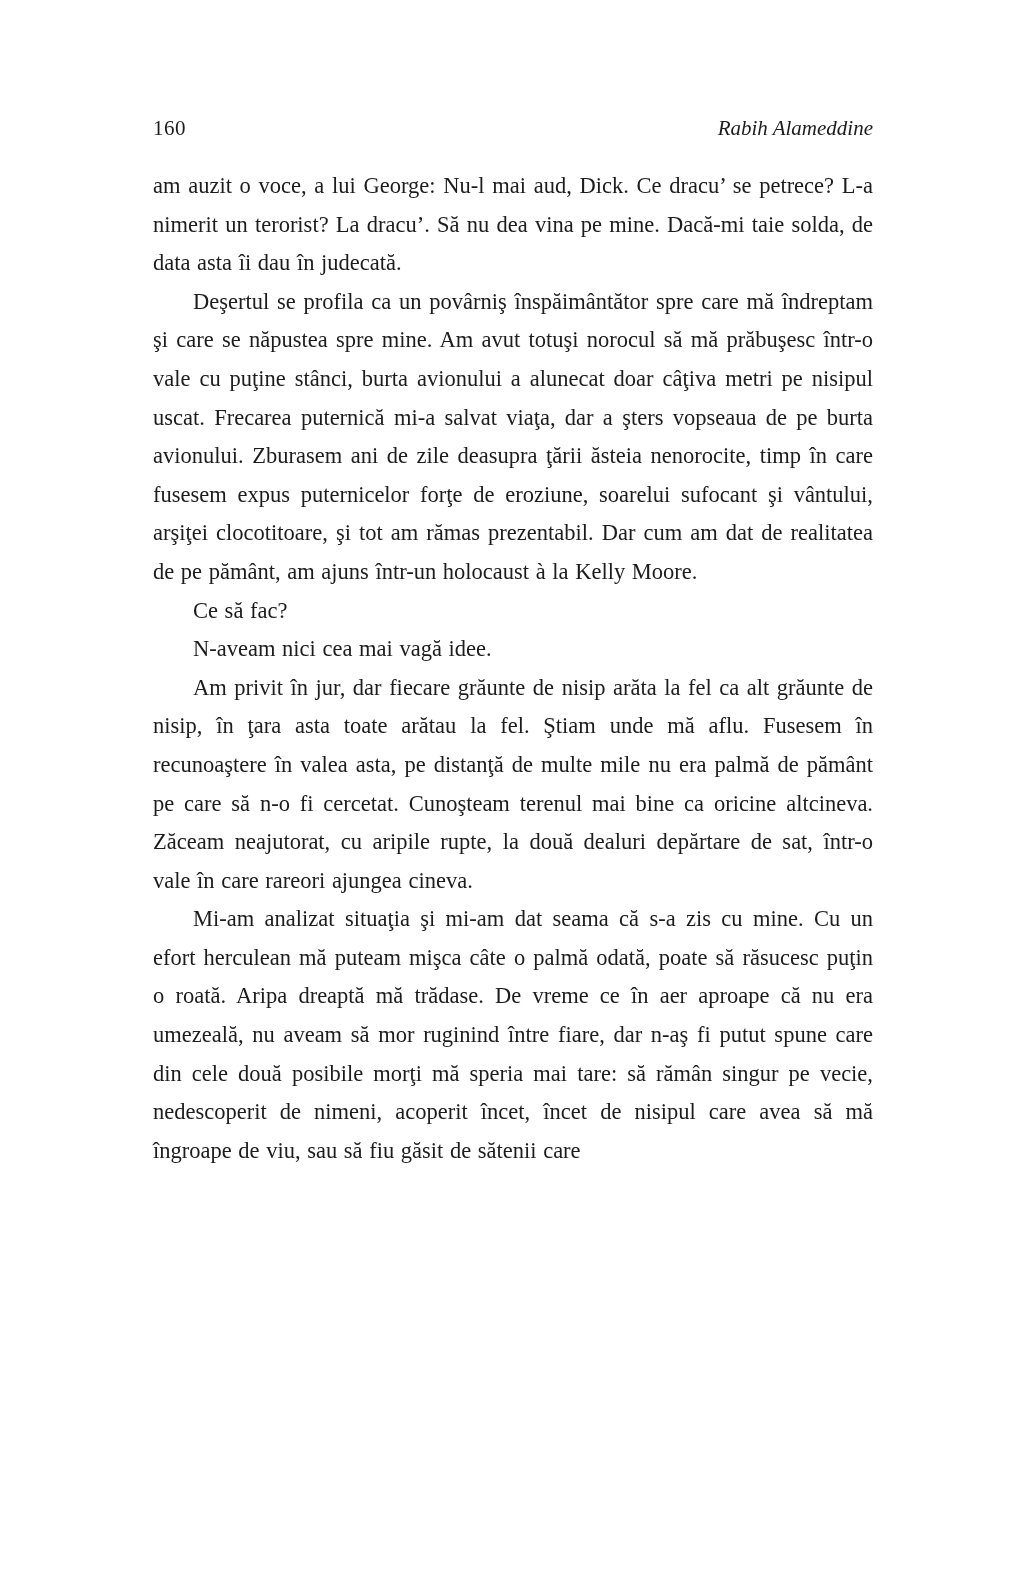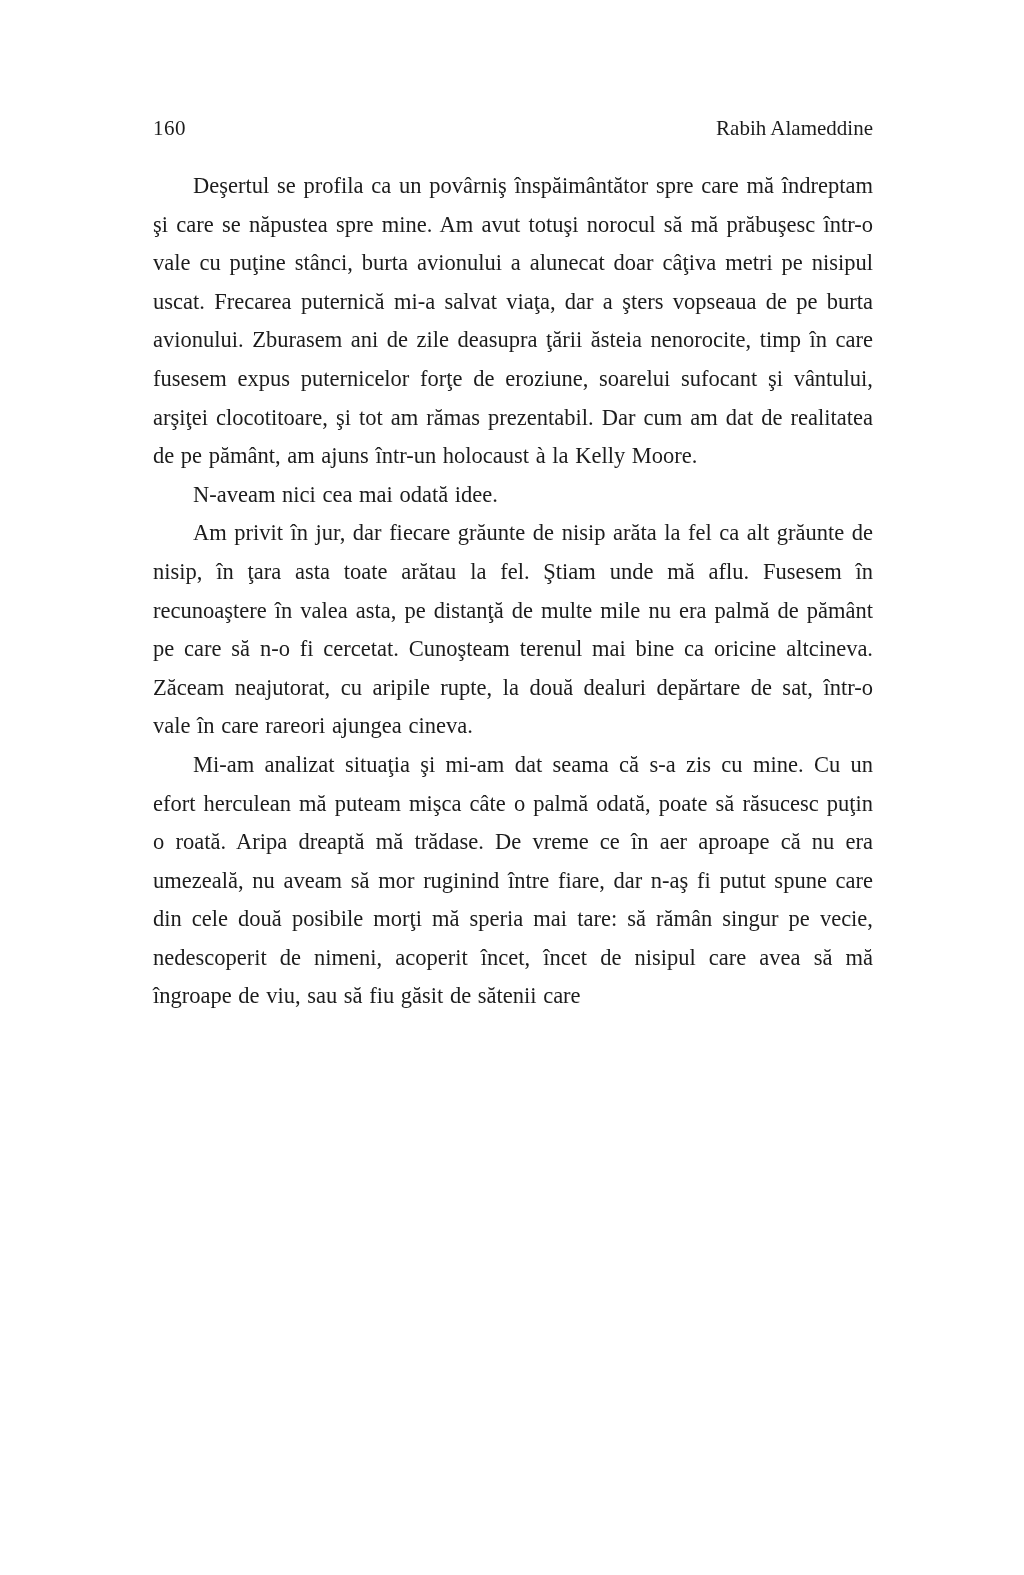--- a/index.html
+++ b/index.html
@@ -24,20 +24,21 @@
     justify-content: space-between;
     align-items: baseline;
     font-size: 21px;
     margin-bottom: 26px;
   }
   .page-number {
     font-style: normal;
     letter-spacing: 0.5px;
   }
   .running-header {
+    font-style: italic;
     text-align: right;
   }
   .body-text p {
     margin: 0;
     font-size: 22.5px;
     line-height: 38.6px;
     text-align: justify;
     word-spacing: 1px;
   }
   .body-text p.indent {
@@ -49,19 +50,21 @@
 <body>
 
 <div class="page">
 
   <div class="page-header">
     <span class="page-number">160</span>
     <span class="running-header">Rabih Alameddine</span>
   </div>
 
   <div class="body-text">
+    <p>am auzit o voce, a lui George: Nu-l mai aud, Dick. Ce dracu’ se petrece? L-a nimerit un terorist? La dracu’. Să nu dea vina pe mine. Dacă-mi taie solda, de data asta îi dau în judecată.</p>
     <p class="indent">Deşertul se profila ca un povârniş înspăimântător spre care mă îndreptam şi care se năpustea spre mine. Am avut totuşi norocul să mă prăbuşesc într-o vale cu puţine stânci, burta avionului a alunecat doar câţiva metri pe nisipul uscat. Frecarea puternică mi-a salvat viaţa, dar a şters vopseaua de pe burta avionului. Zburasem ani de zile deasupra ţării ăsteia nenorocite, timp în care fusesem expus puternicelor forţe de eroziune, soarelui sufocant şi vântului, arşiţei clocotitoare, şi tot am rămas prezentabil. Dar cum am dat de realitatea de pe pământ, am ajuns într-un holocaust à la Kelly Moore.</p>
-    <p class="indent">N-aveam nici cea mai odată idee.</p>
+    <p class="indent">Ce să fac?</p>
+    <p class="indent">N-aveam nici cea mai vagă idee.</p>
     <p class="indent">Am privit în jur, dar fiecare grăunte de nisip arăta la fel ca alt grăunte de nisip, în ţara asta toate arătau la fel. Ştiam unde mă aflu. Fusesem în recunoaştere în valea asta, pe distanţă de multe mile nu era palmă de pământ pe care să n-o fi cercetat. Cunoşteam terenul mai bine ca oricine altcineva. Zăceam neajutorat, cu aripile rupte, la două dealuri depărtare de sat, într-o vale în care rareori ajungea cineva.</p>
     <p class="indent">Mi-am analizat situaţia şi mi-am dat seama că s-a zis cu mine. Cu un efort herculean mă puteam mişca câte o palmă odată, poate să răsucesc puţin o roată. Aripa dreaptă mă trădase. De vreme ce în aer aproape că nu era umezeală, nu aveam să mor ruginind între fiare, dar n-aş fi putut spune care din cele două posibile morţi mă speria mai tare: să rămân singur pe vecie, nedescoperit de nimeni, acoperit încet, încet de nisipul care avea să mă îngroape de viu, sau să fiu găsit de sătenii care</p>
   </div>
 
 </div>
 
 </body></html>

